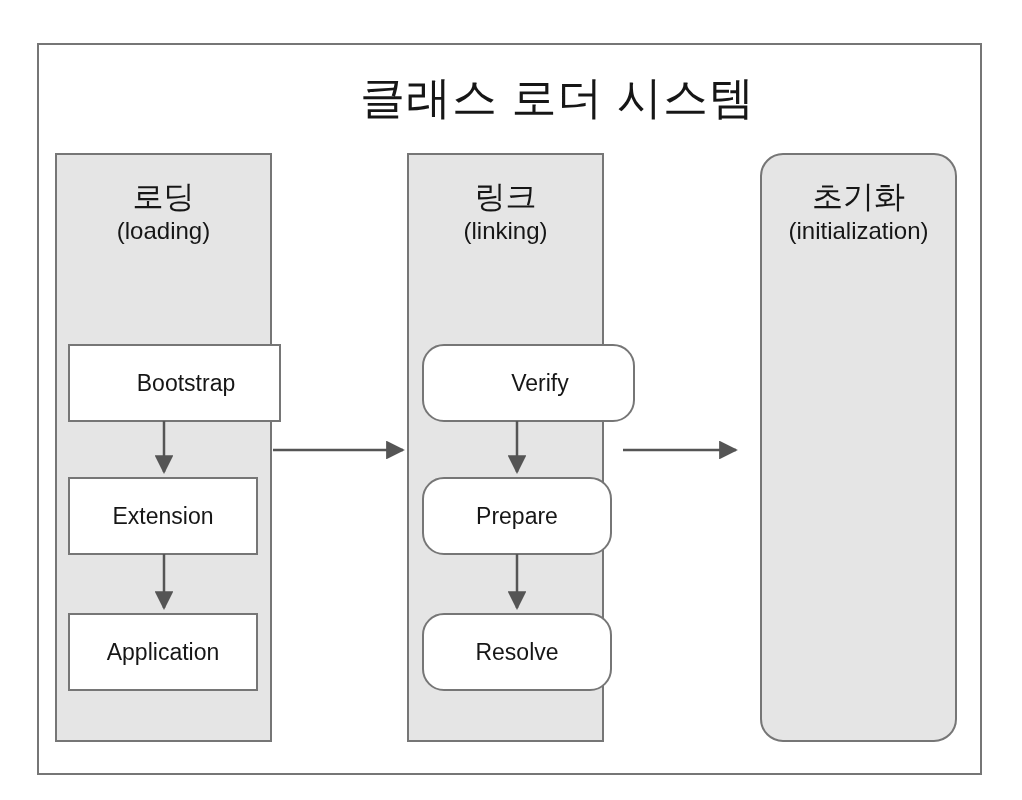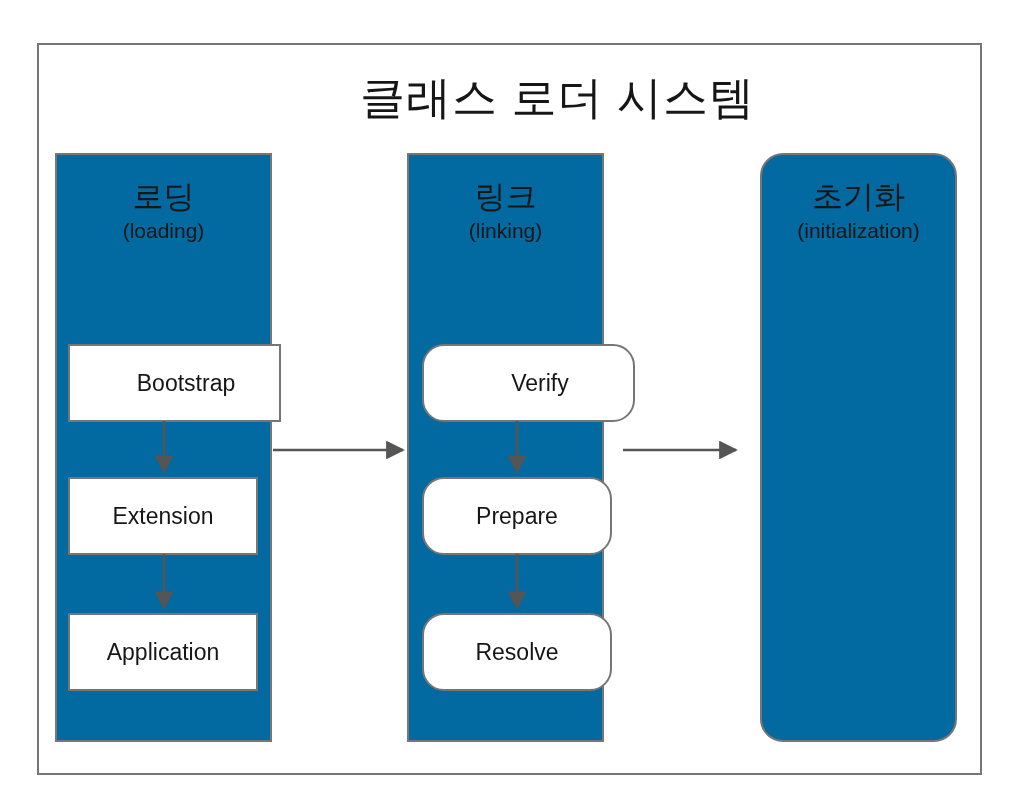--- a/index.html
+++ b/index.html
@@ -36,40 +36,40 @@
     font-weight: 500;
     letter-spacing: 1px;
     color: #161616;
     margin-left: 48px;
   }
   .phase-col {
     position: absolute;
     top: 153px;
     height: 589px;
     border: 2px solid #767676;
-    background: #0369a1;
+    background: #e5e5e5;
     box-sizing: border-box;
   }
   .col-loading   { left: 55px;  width: 217px; }
   .col-linking   { left: 407px; width: 197px; }
   .col-init      { left: 760px; width: 197px; border-radius: 23px; }
   .phase-header {
     position: absolute;
     top: 22px;
     left: 0;
     width: 100%;
     text-align: center;
   }
   .phase-title-ko {
     font-size: 31px;
     line-height: 40px;
     color: #161616;
   }
   .phase-title-en {
-    font-size: 21px;
+    font-size: 24px;
     line-height: 28px;
     color: #161616;
   }
   .step-box {
     position: absolute;
     width: 186px;
     height: 74px;
     border: 2px solid #767676;
     background: #ffffff;
     display: flex;

